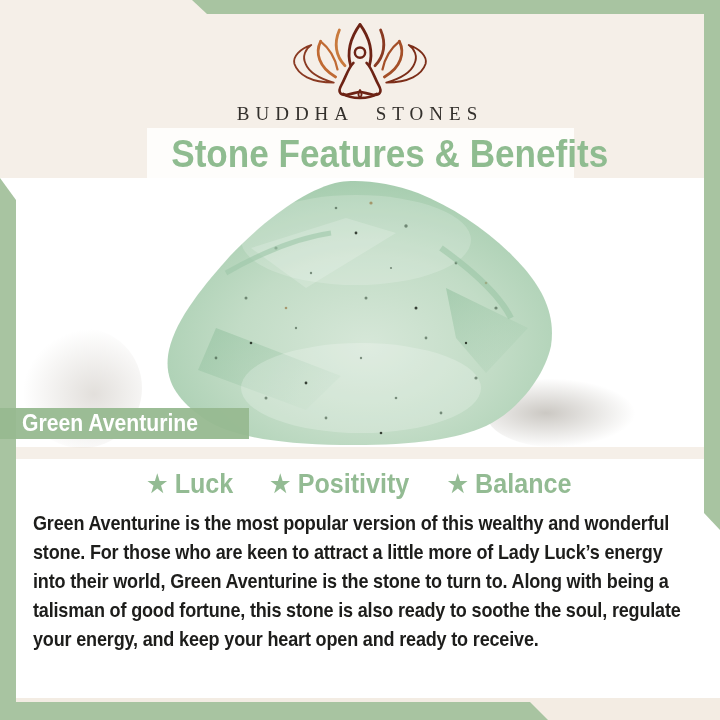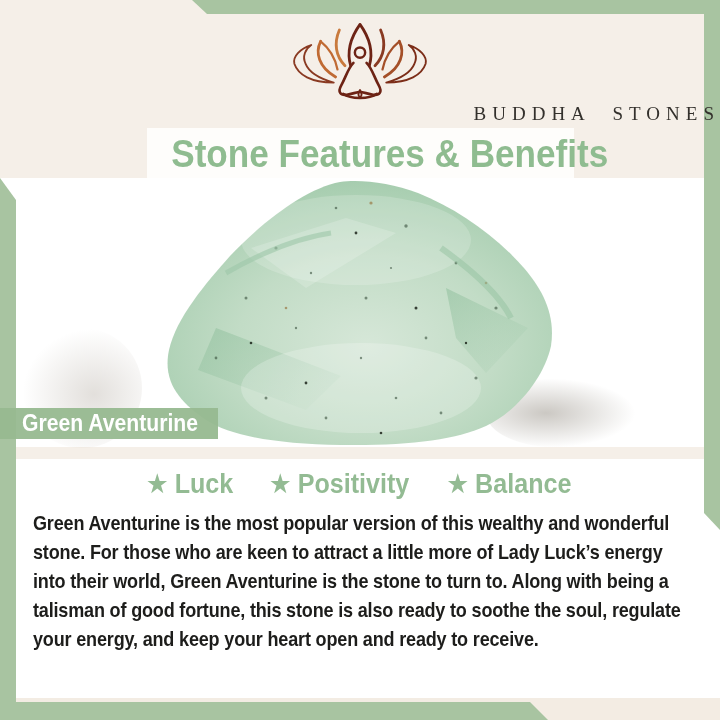--- a/index.html
+++ b/index.html
@@ -16,38 +16,38 @@
   .top-bar{left:190px;top:0;width:530px;height:14px;
     clip-path:polygon(2px 0,530px 0,530px 14px,17px 14px);}
   .right-stripe{left:704px;top:0;width:16px;height:530px;
     clip-path:polygon(0 0,16px 0,16px 530px,0 513px);}
   .left-stripe{left:0;top:178px;width:16px;height:542px;
     clip-path:polygon(0 0,16px 22px,16px 542px,0 542px);}
   .bottom-bar{left:0;top:702px;width:548px;height:18px;
     clip-path:polygon(0 0,530px 0,548px 18px,0 18px);}
   
   .logo{position:absolute;left:285px;top:20px;width:150px;height:82px;}
-  .brand{position:absolute;left:0;top:103px;width:720px;text-align:right;
+  .brand{position:absolute;left:0;top:103px;width:720px;text-align:center;
     font-family:"Liberation Serif",serif;font-size:19px;color:#33302c;
     letter-spacing:6px;word-spacing:12px;}
   
   .title-strip{position:absolute;left:147px;top:128px;width:427px;height:51px;
     background:#fefdfb;display:flex;align-items:center;}
   .title-strip span{font-size:39px;font-weight:700;color:#8fbc90;
     transform:scaleX(.9);white-space:nowrap;}
   
   .photo-box{position:absolute;left:16px;top:178px;width:688px;height:269px;background:#ffffff;}
   .stone-svg{position:absolute;left:140px;top:0;width:410px;height:268px;}
   .shadow{position:absolute;border-radius:50%;}
   .shadow-r{left:470px;top:200px;width:150px;height:70px;
     background:radial-gradient(ellipse at 40% 50%,rgba(140,133,122,.45),rgba(140,133,122,0) 70%);}
   .shadow-l{left:6px;top:150px;width:120px;height:120px;
     background:radial-gradient(ellipse at 60% 55%,rgba(160,150,138,.30),rgba(160,150,138,0) 70%);}
   
-  .name-banner{position:absolute;left:0;top:408px;width:218px;height:31px;
+  .name-banner{position:absolute;left:0;top:408px;width:249px;height:31px;
     background:rgba(151,185,144,.95);display:flex;align-items:center;z-index:5;}
   .name-banner span{color:#ffffff;font-size:23px;font-weight:700;margin-left:22px;
     transform:scaleX(.92);transform-origin:left center;white-space:nowrap;}
   
   .text-box{position:absolute;left:16px;top:459px;width:688px;height:239px;background:#ffffff;}
   .benefits{margin-top:10px;display:flex;justify-content:center;align-items:center;gap:28px;}
   .benefit{display:flex;align-items:center;gap:8px;color:#93bb93;
     font-size:27px;font-weight:700;transform:scaleX(.93);}
   .benefit .star{font-size:24px;position:relative;top:-1px;}
   .description{margin:8px 0 0 17px;width:742px;color:#1d1d1b;

